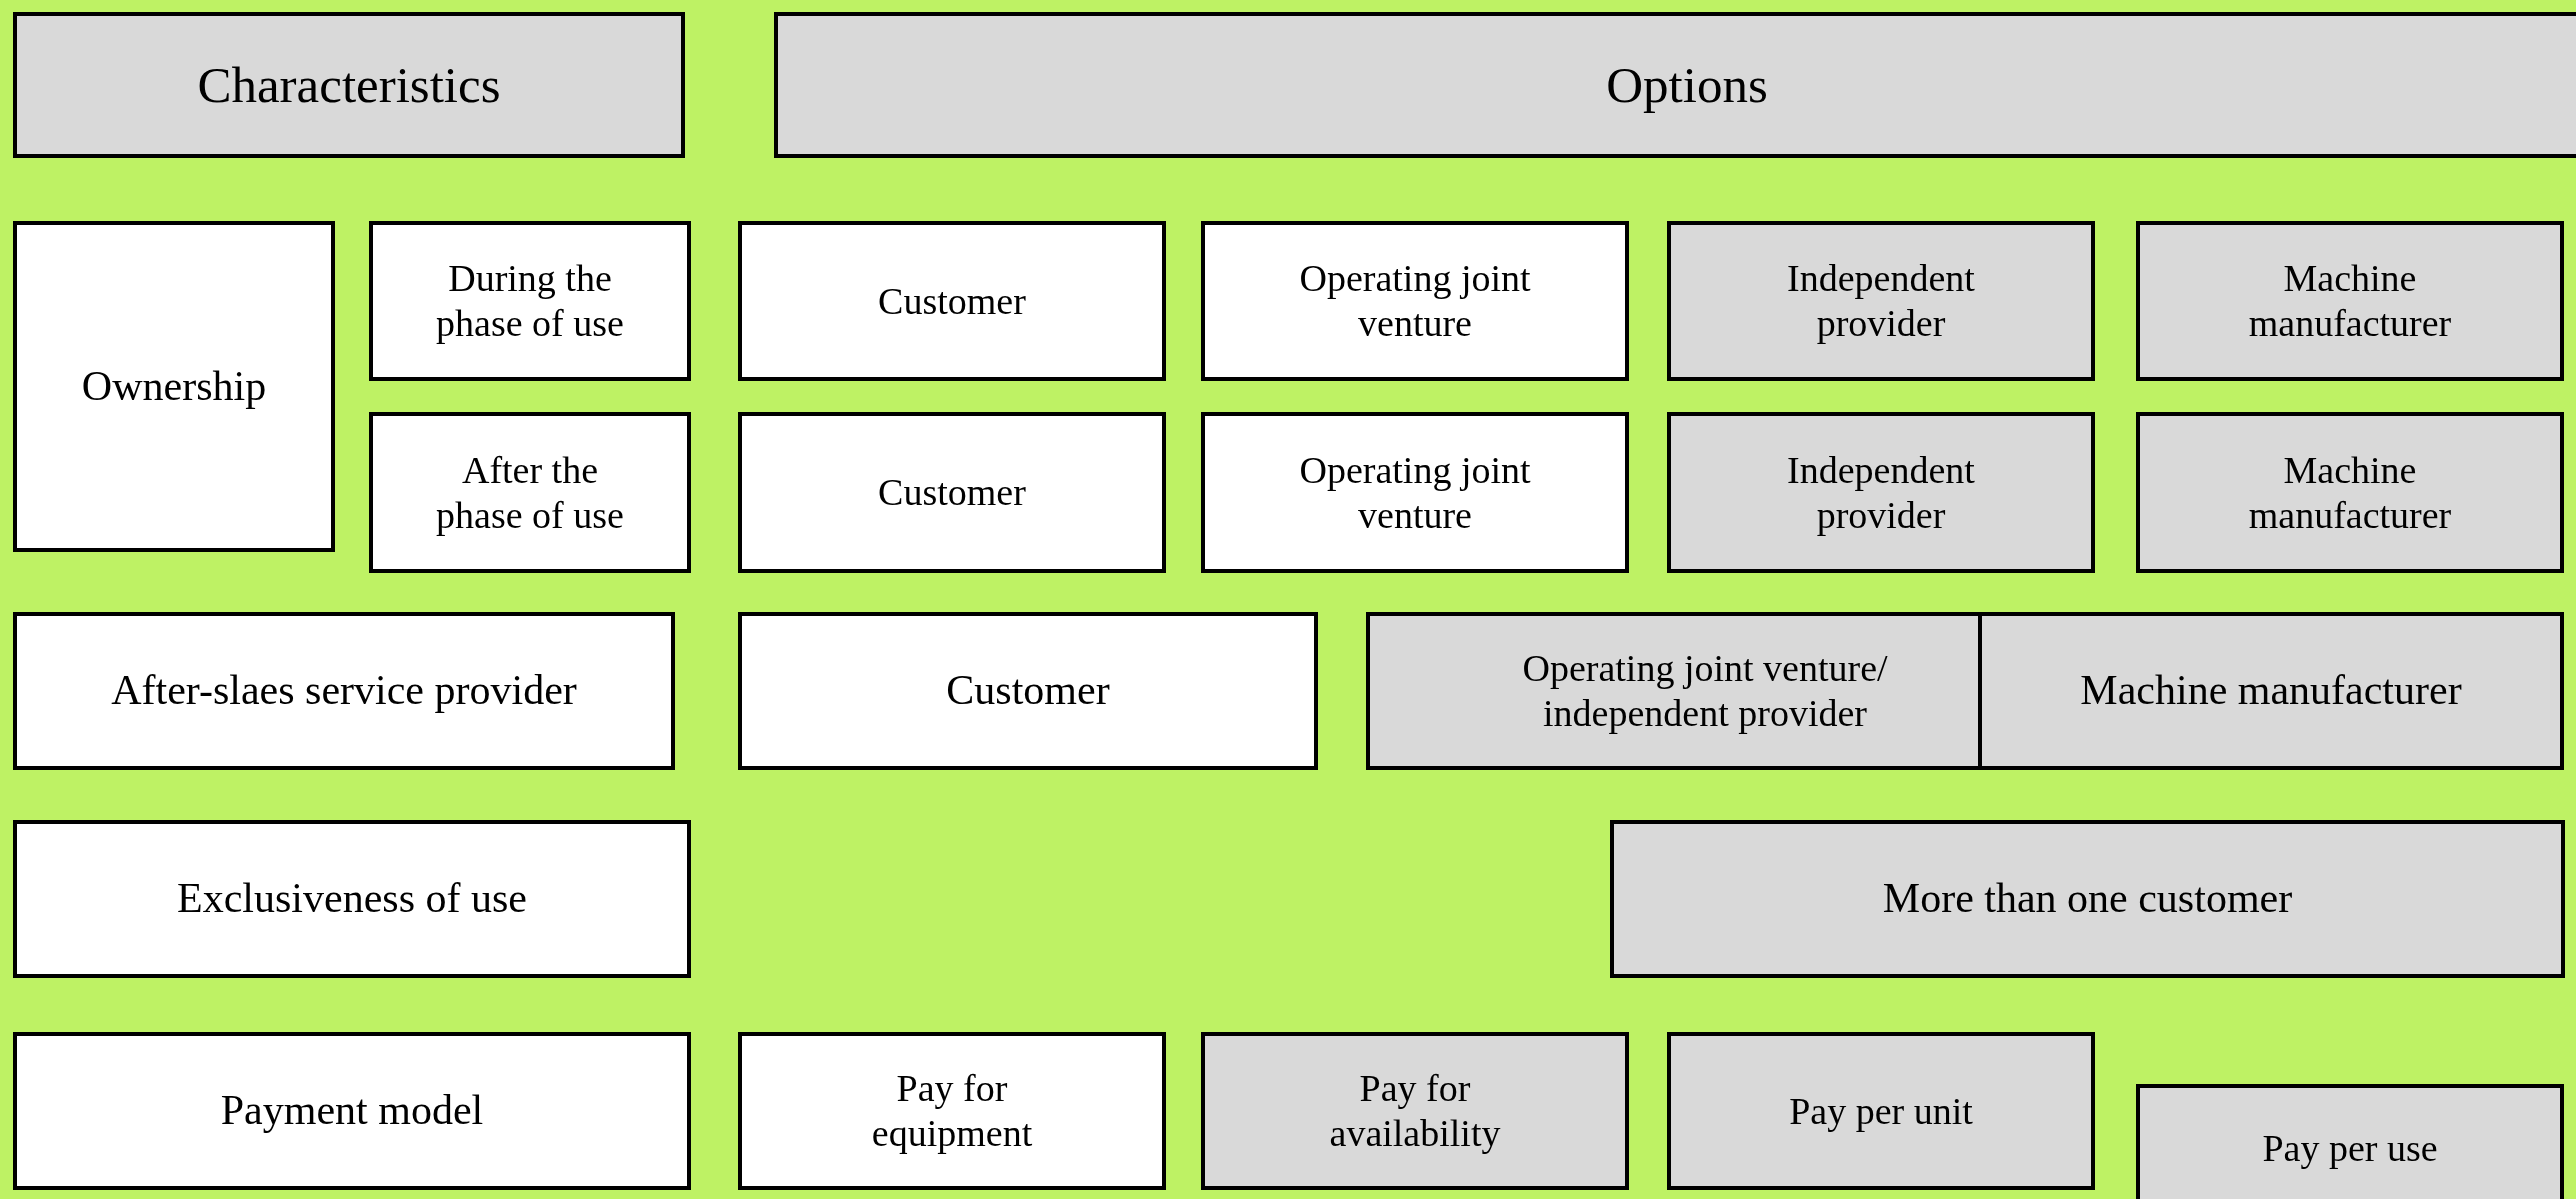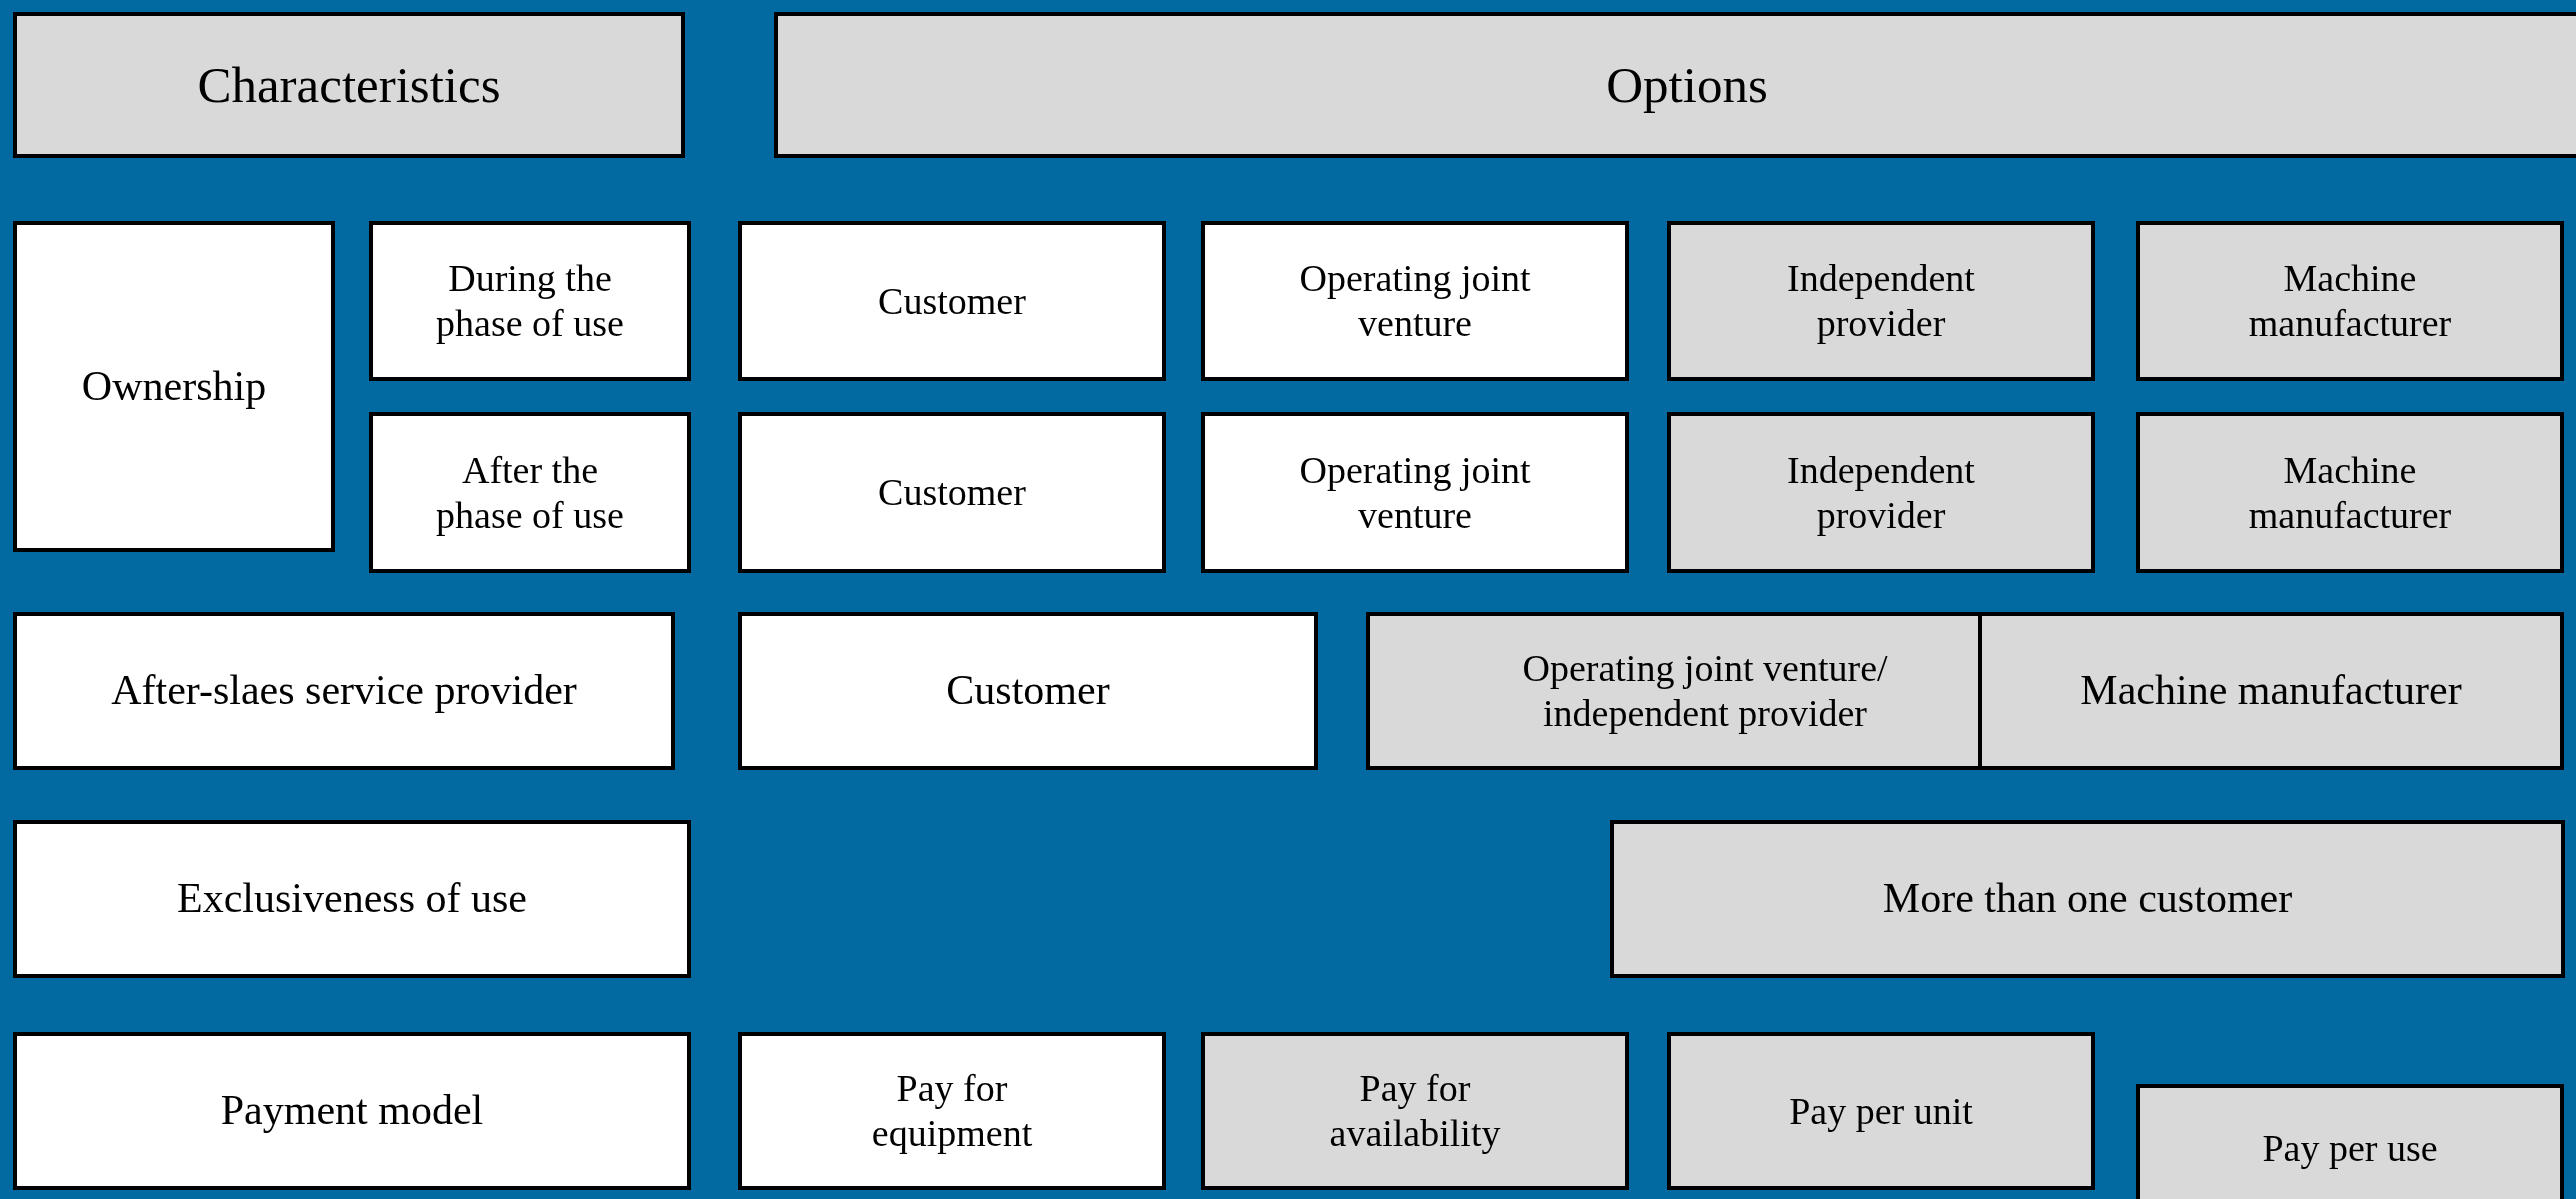--- a/index.html
+++ b/index.html
@@ -8,21 +8,21 @@
     background: #ffffff;
   }
   body {
     font-family: "Liberation Serif", "DejaVu Serif", serif;
     color: #000000;
   }
   #canvas {
     position: relative;
     width: 2576px;
     height: 1199px;
-    background: #0369a1;
+    background: #bef264;
     overflow: hidden;
   }
   .box {
     position: absolute;
     box-sizing: border-box;
     border: 4.2px solid #000000;
     background: #ffffff;
     display: flex;
     align-items: center;
     justify-content: center;

